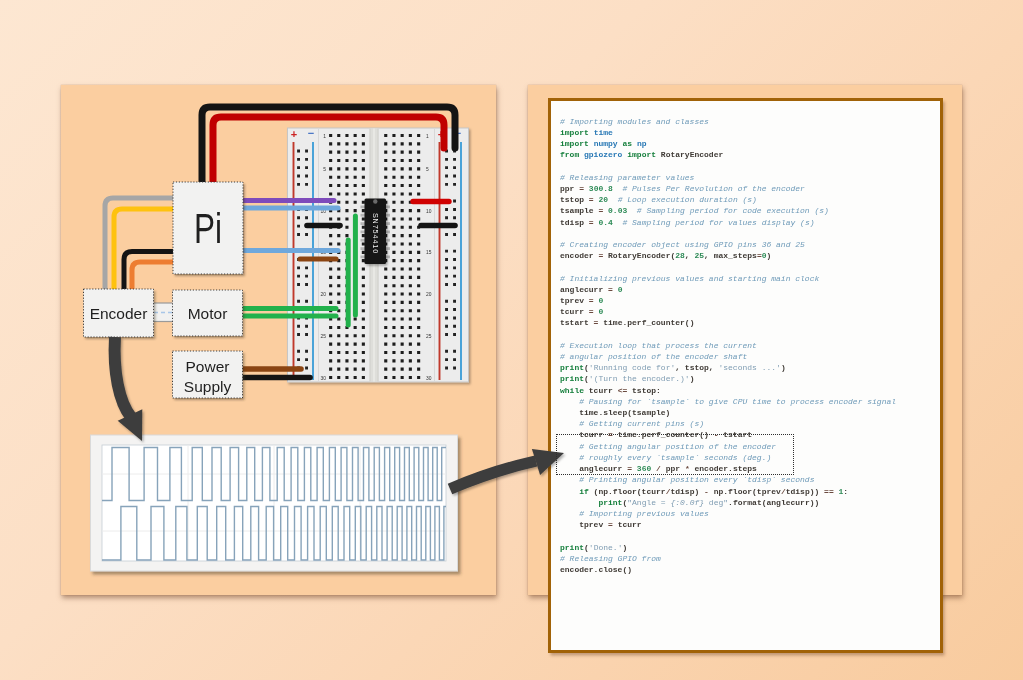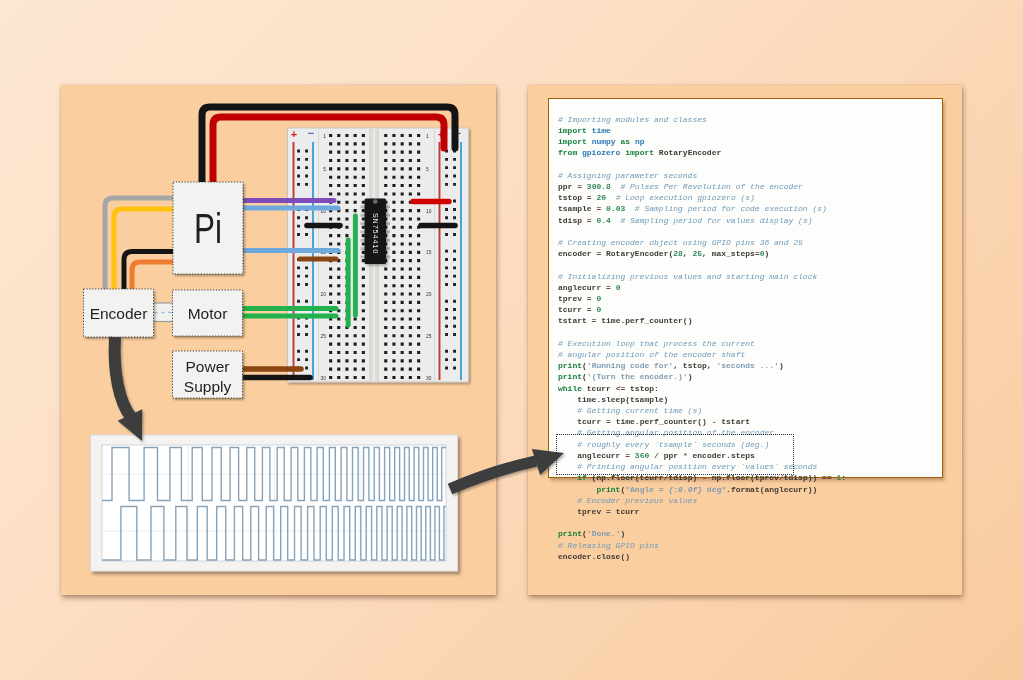--- a/index.html
+++ b/index.html
@@ -1,78 +1,79 @@
 <!DOCTYPE html>
 <html><head><meta charset="utf-8">
 <style>
 * { margin:0; padding:0; box-sizing:border-box; }
 html,body { width:1023px; height:680px; overflow:hidden; }
 body { font-family:"Liberation Sans",sans-serif;
   background:linear-gradient(135deg,#fde7d2 0%,#fcdfc5 38%,#fbd7b6 62%,#f8cb9e 100%); }
 .abs { position:absolute; }
 .panel { position:absolute; background:#fbcea0;
   box-shadow:1px 3px 5px rgba(105,62,35,.5), 0 0 1px rgba(160,95,50,.5); }
-#codebox { position:absolute; left:548px; top:98px; width:395px; height:380px;
-  background:#fdfdfc; border:1px solid #a16207;
+#codebox { position:absolute; left:548px; top:98px; width:395px; height:555px;
+  background:#fdfdfc; border:3px solid #a16207;
   box-shadow:1.5px 2.5px 3px rgba(105,62,35,.4); }
 pre { font-family:"Liberation Mono",monospace; font-size:8px; line-height:11.2px;
   padding:14.8px 0 0 9px; color:#3f3a35; font-weight:bold; }
 pre .c { color:#6e9ab8; font-weight:normal; font-style:italic; }
 pre .k { color:#157f3c; }
 pre .m { color:#2878b5; }
 pre .n { color:#2e8b57; }
-pre .s { color:#7f9cb2; font-weight:bold; }
+pre .s { color:#7f9cb2; font-weight:normal; }
 pre .s i { font-style:italic; }
 pre .o { color:#6b4a3f; }
 #anno { position:absolute; left:556px; top:434px; width:238px; height:41px;
   border:1.5px dotted #2e2e2e; }
 </style></head>
 <body>
 <div class="panel" style="left:61px;top:85px;width:435px;height:510px"></div>
 <div class="panel" style="left:528px;top:85px;width:434px;height:510px"></div>
 <div id="codebox">
     <pre><i class="c"># Importing modules and classes</i>
 <b class="k">import</b> <b class="m">time</b>
 <b class="k">import</b> <b class="m">numpy</b> <b class="k">as</b> <b class="m">np</b>
 <b class="k">from</b> <b class="m">gpiozero</b> <b class="k">import</b> RotaryEncoder
 
-<i class="c"># Assigning parameter seconds</i>
+<i class="c"># Releasing parameter values</i>
 ppr <span class="o">=</span> <span class="n">300.8</span>  <i class="c"># Pulses Per Revolution of the encoder</i>
-tstop <span class="o">=</span> <span class="n">20</span>  <i class="c"># Loop execution gpiozero (s)</i>
+tstop <span class="o">=</span> <span class="n">20</span>  <i class="c"># Loop execution duration (s)</i>
 tsample <span class="o">=</span> <span class="n">0.03</span>  <i class="c"># Sampling period for code execution (s)</i>
 tdisp <span class="o">=</span> <span class="n">0.4</span>  <i class="c"># Sampling period for values display (s)</i>
 
 <i class="c"># Creating encoder object using GPIO pins 36 and 25</i>
 encoder <span class="o">=</span> RotaryEncoder(<span class="n">28</span>, <span class="n">25</span>, max_steps<span class="o">=</span><span class="n">0</span>)
 
 <i class="c"># Initializing previous values and starting main clock</i>
 anglecurr <span class="o">=</span> <span class="n">0</span>
 tprev <span class="o">=</span> <span class="n">0</span>
 tcurr <span class="o">=</span> <span class="n">0</span>
 tstart <span class="o">=</span> time.perf_counter()
 
 <i class="c"># Execution loop that process the current</i>
 <i class="c"># angular position of the encoder shaft</i>
 <b class="k">print</b>(<span class="s">'Running code for'</span>, tstop, <span class="s">'seconds ...'</span>)
 <b class="k">print</b>(<span class="s">'(Turn the encoder.)'</span>)
 <b class="k">while</b> tcurr <span class="o">&lt;=</span> tstop:
+    <i class="c"># Pausing for `tsample` to give CPU time to process encoder signal</i>
     time.sleep(tsample)
-    <i class="c"># Getting current time (s)</i>
+    <i class="c"># Getting current pins (s)</i>
     tcurr <span class="o">=</span> time.perf_counter() <span class="o">-</span> tstart
     <i class="c"># Getting angular position of the encoder</i>
     <i class="c"># roughly every `tsample` seconds (deg.)</i>
     anglecurr <span class="o">=</span> <span class="n">360</span> <span class="o">/</span> ppr <span class="o">*</span> encoder.steps
-    <i class="c"># Printing angular position every `values` seconds</i>
+    <i class="c"># Printing angular position every `tdisp` seconds</i>
     <b class="k">if</b> (np.floor(tcurr<span class="o">/</span>tdisp) <span class="o">-</span> np.floor(tprev<span class="o">/</span>tdisp)) <span class="o">==</span> <span class="n">1</span>:
         <b class="k">print</b>(<span class="s">"Angle = <i>{:0.0f}</i> deg"</span>.format(anglecurr))
-    <i class="c"># Encoder previous values</i>
+    <i class="c"># Importing previous values</i>
     tprev <span class="o">=</span> tcurr
 
 <b class="k">print</b>(<span class="s">'Done.'</span>)
-<i class="c"># Releasing GPIO pins</i>
+<i class="c"># Releasing GPIO from</i>
 encoder.close()</pre>
   </div>
 <svg class="abs" style="left:0;top:0" width="1023" height="680" viewBox="0 0 1023 680">
 <defs>
 <filter id="f1" x="-30%" y="-30%" width="170%" height="170%">
   <feDropShadow dx="1.8" dy="2" stdDeviation="1.1" flood-color="#403028" flood-opacity="0.45"></feDropShadow>
 </filter>
 <filter id="f2" x="-20%" y="-20%" width="150%" height="150%">
   <feDropShadow dx="2.5" dy="3" stdDeviation="1.8" flood-color="#403028" flood-opacity="0.45"></feDropShadow>
 </filter>

